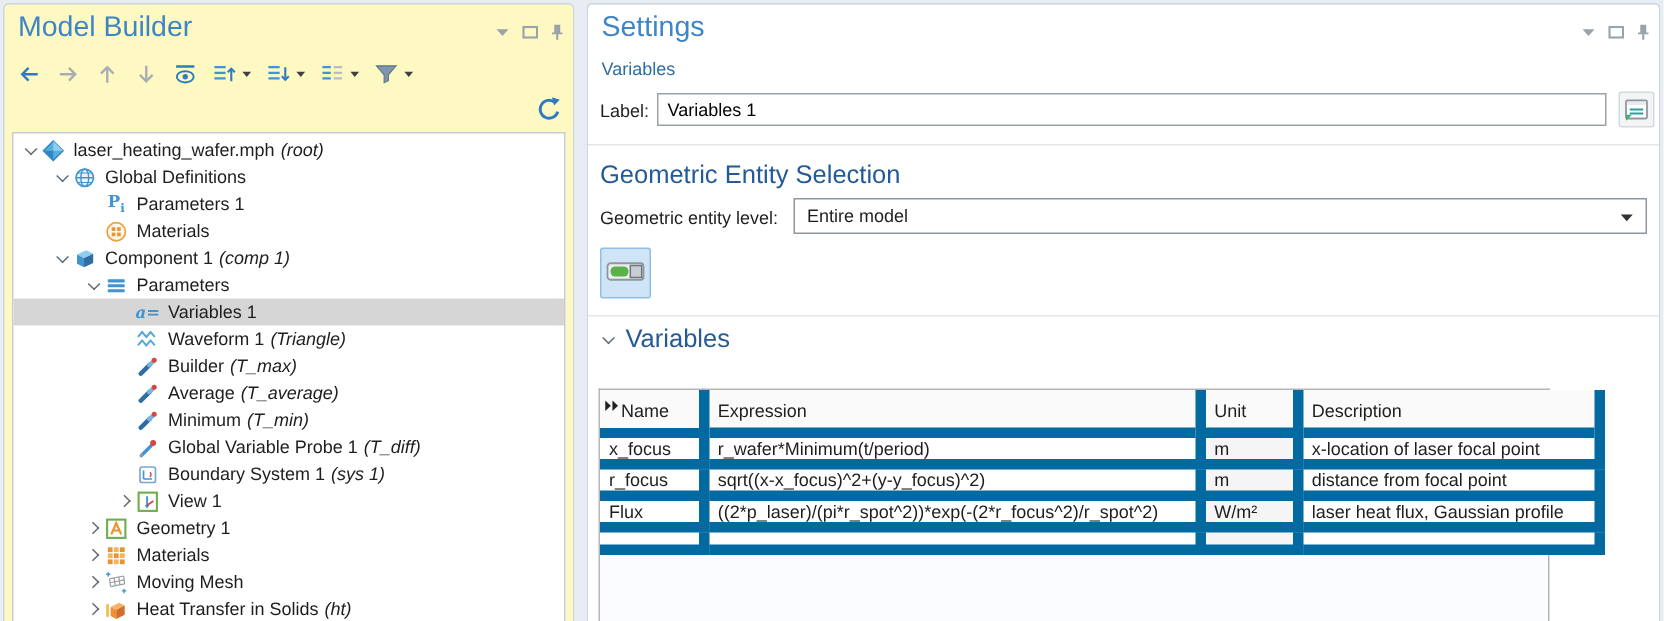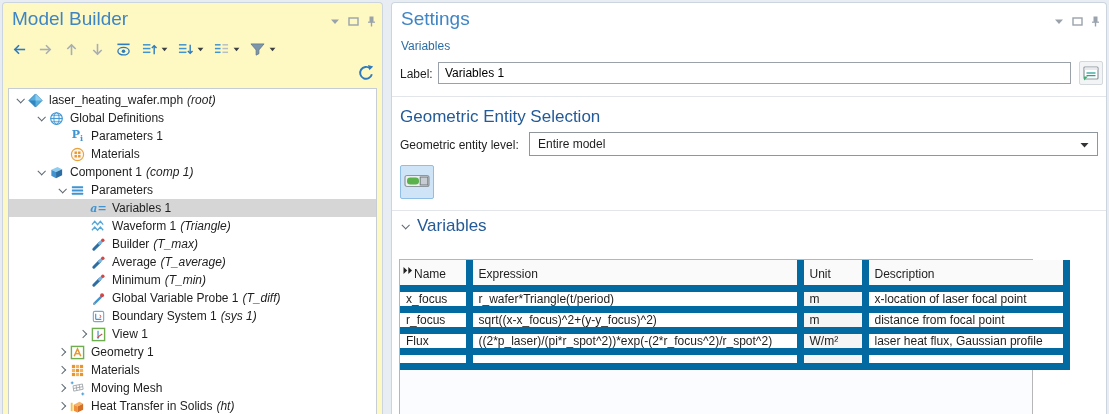--- a/index.html
+++ b/index.html
@@ -564,21 +564,21 @@
                 </svg></span>Name</th>
             <th>Expression</th>
             <th class="unit-col">Unit</th>
             <th>Description</th>
             <th class="last-col"></th>
           </tr>
         </thead>
       <tbody id="var-rows">
           <tr>
             <td>x_focus</td>
-            <td>r_wafer*Triangle(t/period)</td>
+            <td>r_wafer*Minimum(t/period)</td>
             <td class="unit-col">m</td>
             <td>x-location of laser focal point</td>
             <td class="last-col"></td>
           </tr>
           <tr>
             <td>r_focus</td>
             <td>sqrt((x-x_focus)^2+(y-y_focus)^2)</td>
             <td class="unit-col">m</td>
             <td>distance from focal point</td>
             <td class="last-col"></td>

